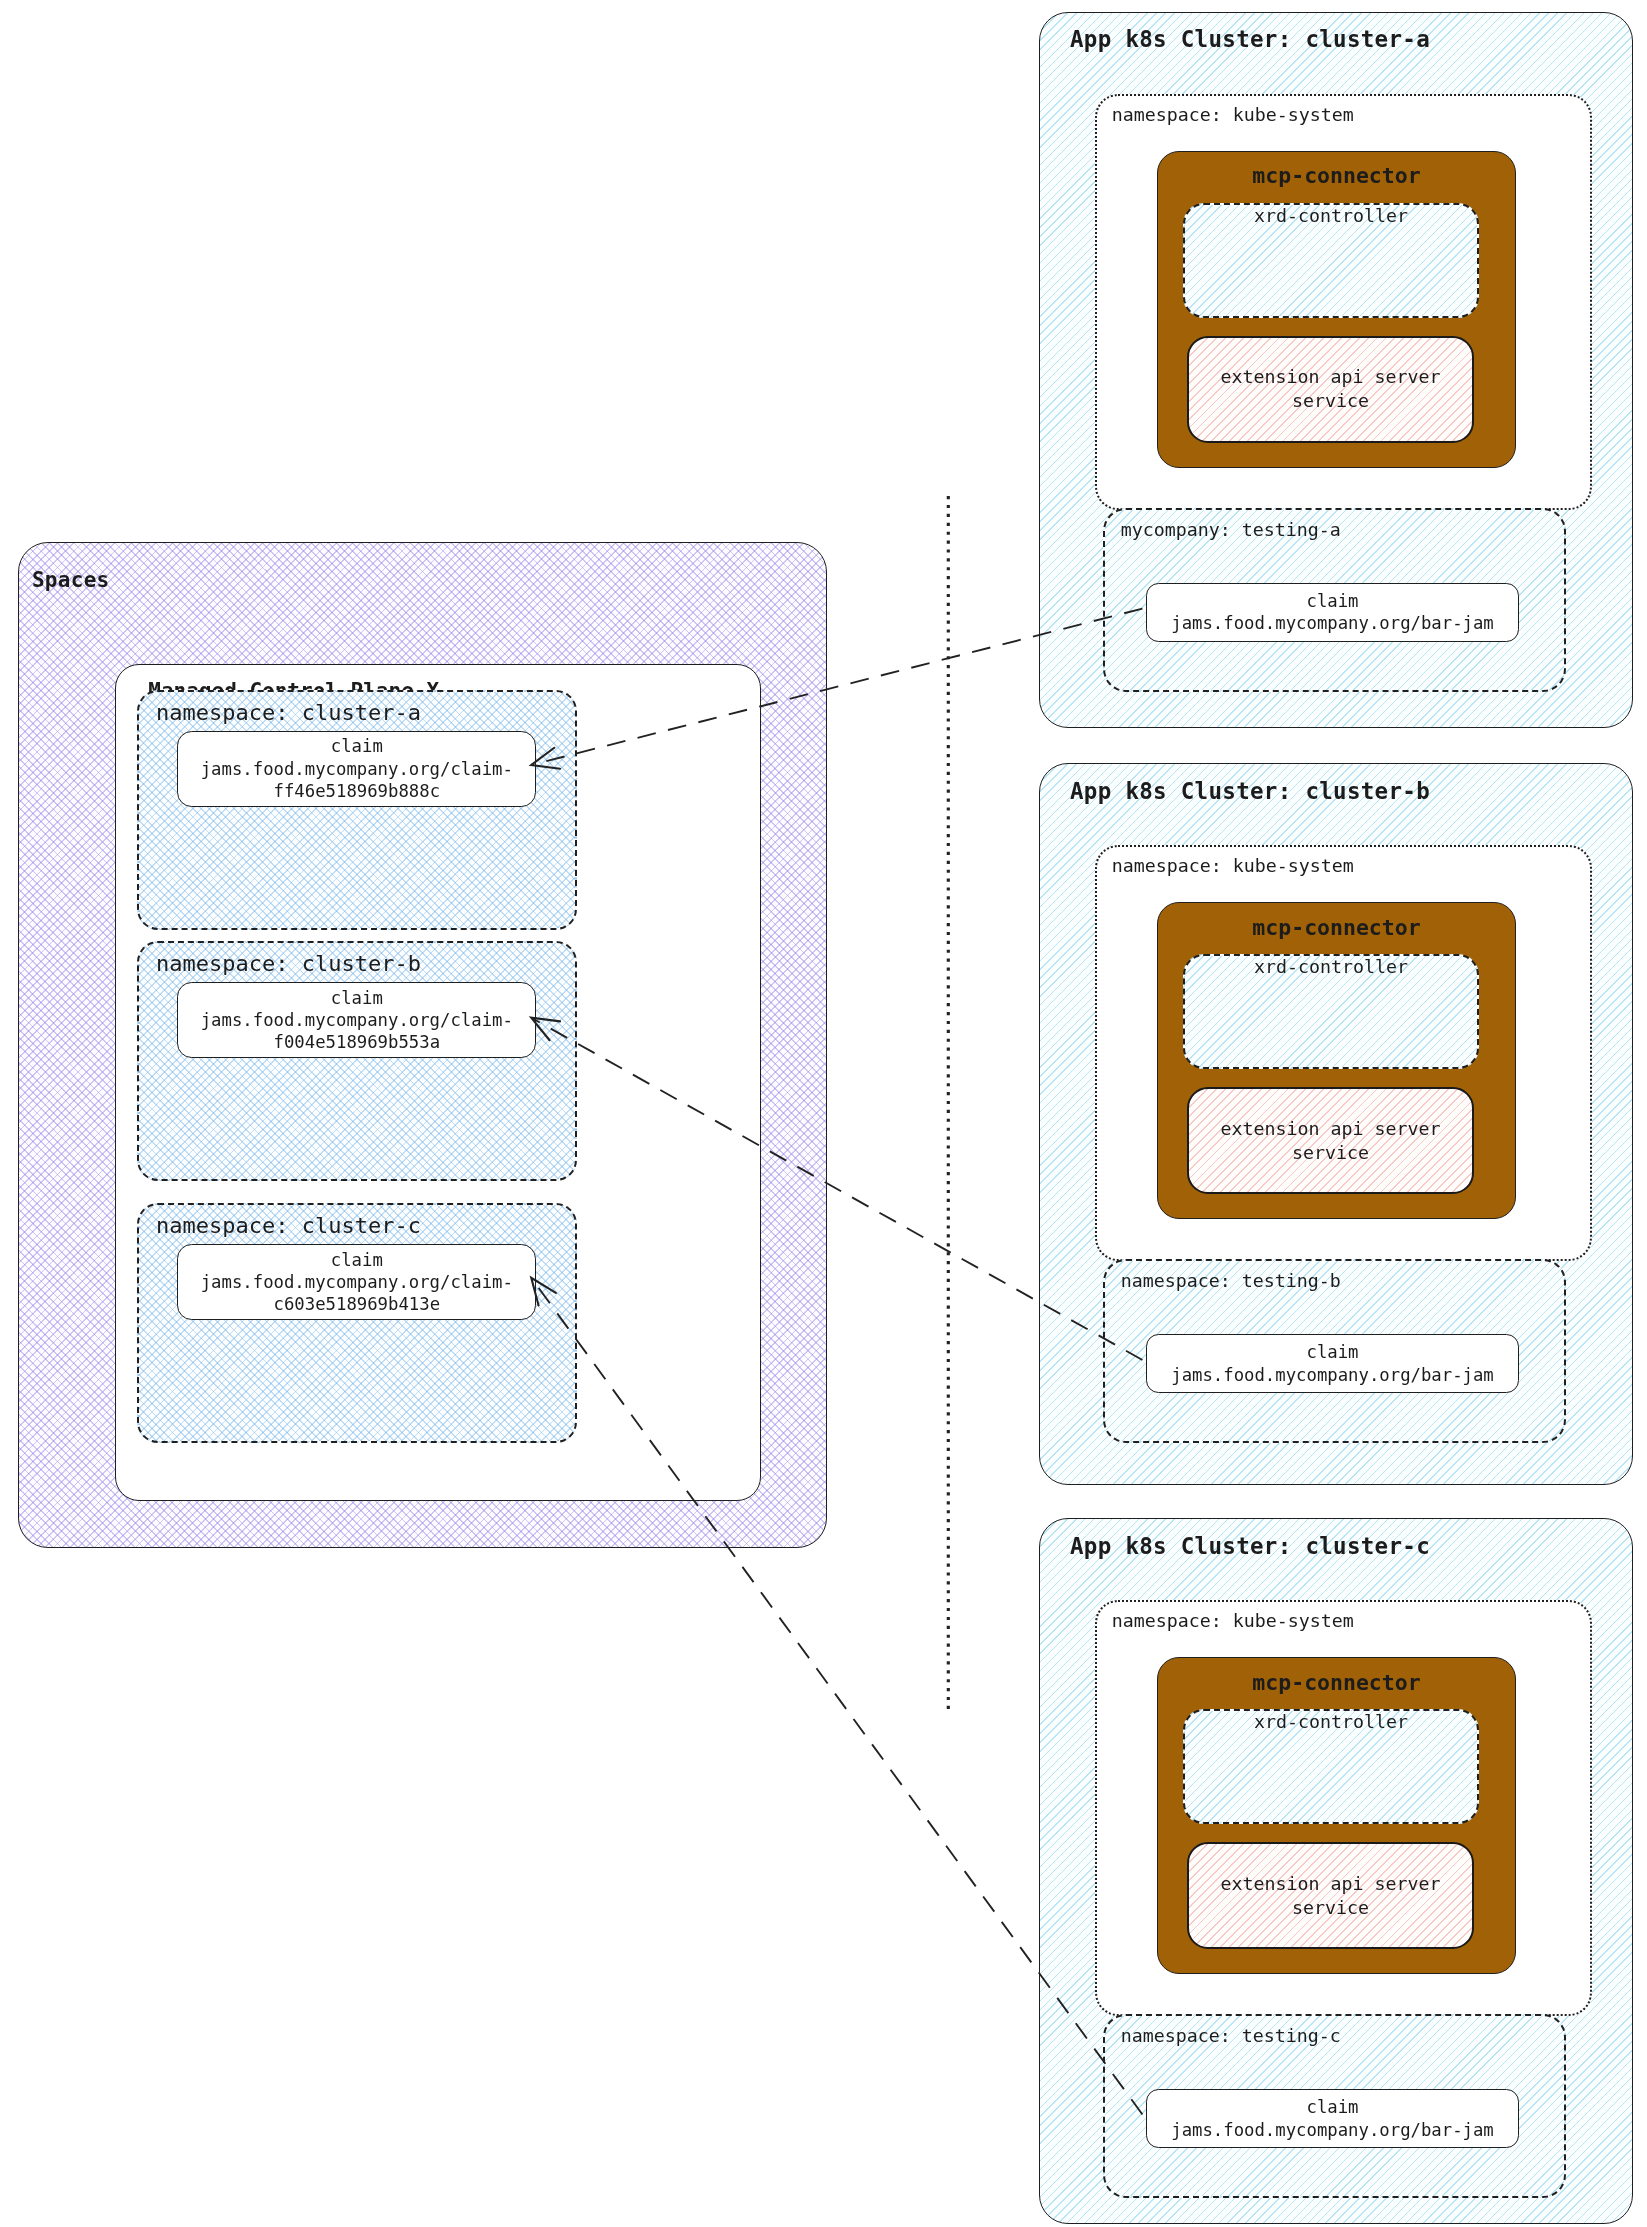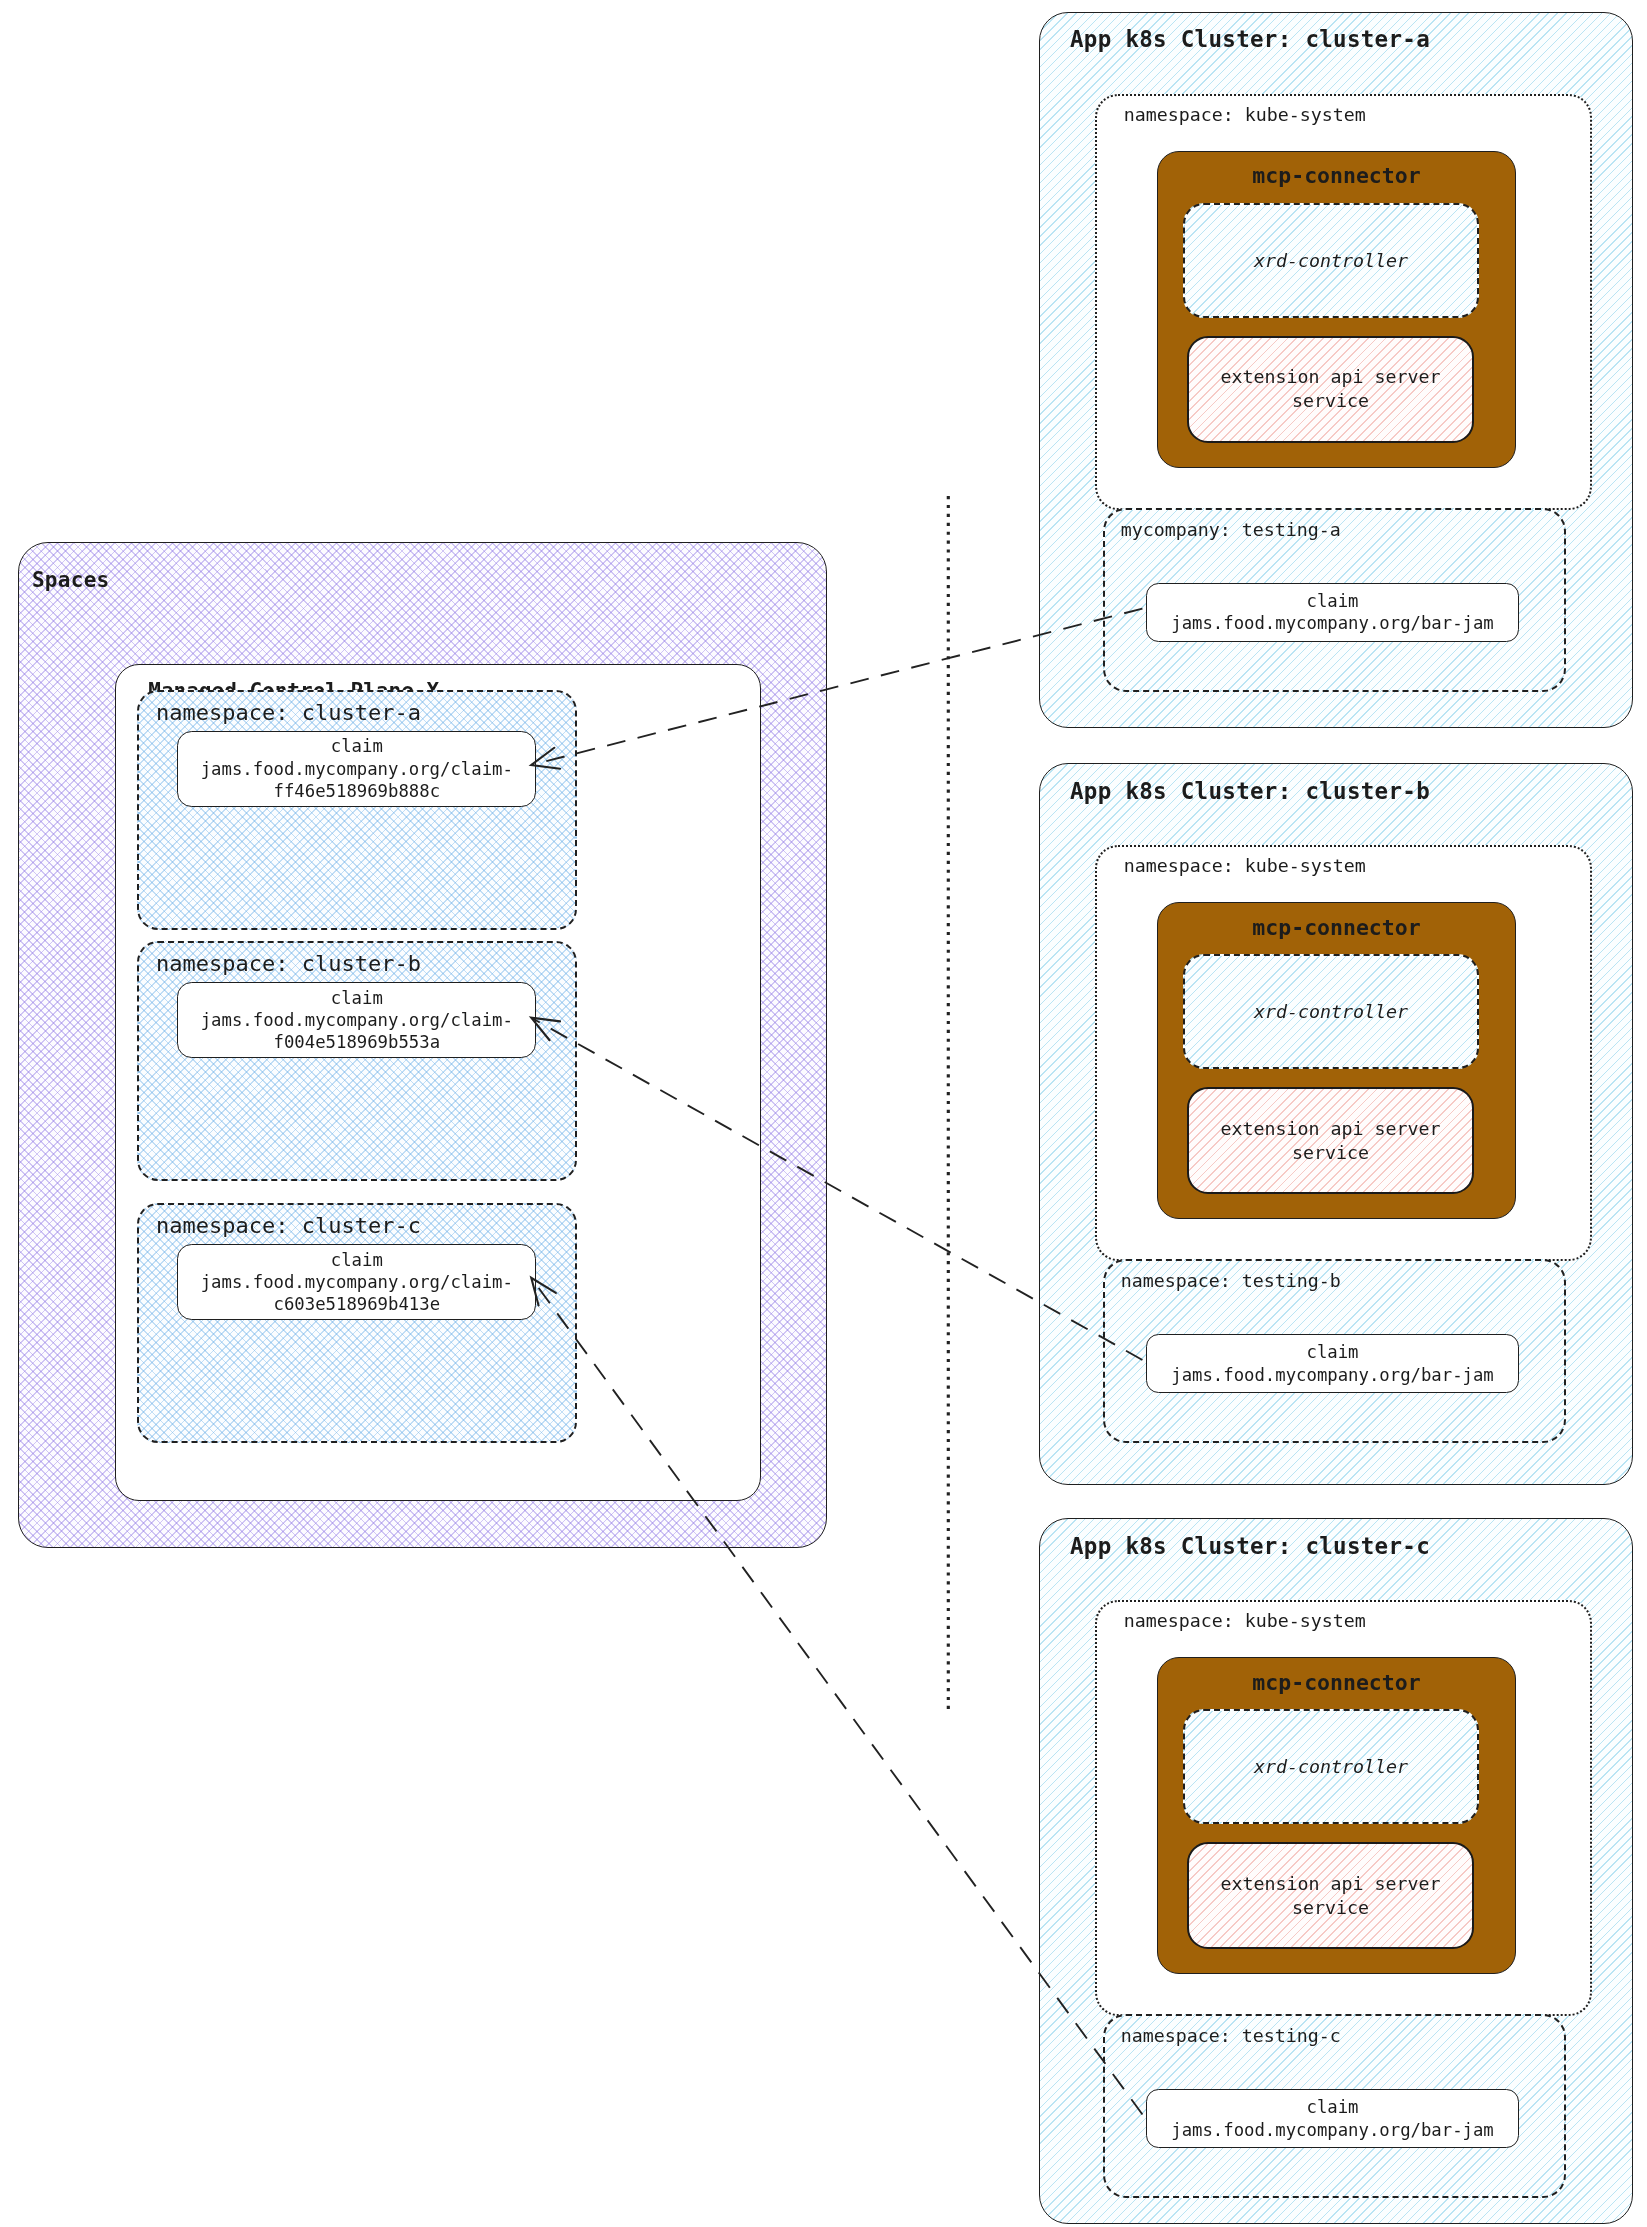--- a/index.html
+++ b/index.html
@@ -79,34 +79,33 @@
   }
   .cluster-a { top: 11.5px;   height: 716px; }
   .cluster-b { top: 763px; height: 722px; }
   .cluster-c { top: 1518px; height: 706px; }
   .cluster-title { left: 30px; top: 13.6px; font-size: 22.5px; font-weight: 600; letter-spacing: 0.3px; }
 
   .kube {
     left: 55px; top: 81px; width: 497px; height: 416px;
     background: #ffffff; border: 2.6px dotted #1f1f1f; border-radius: 23px;
   }
-  .kube-label { left: 14.7px; top: 8.4px; font-size: 18.3px; margin-left: 12px; }
+  .kube-label { left: 14.7px; top: 8.4px; font-size: 18.3px; }
 
   .mcp {
     left: 60px; top: 55px; width: 359px; height: 317px;
     background: #a16207; border: 1.6px solid #1f1f1f; border-radius: 22px;
   }
   .mcp-title { width: 100%; top: 11.5px; text-align: center; font-size: 21.5px; font-weight: 600; }
 
   .xrd {
     left: 25px; top: 51px; width: 296px; height: 115px;
     border: 2.1px dashed #1f1f1f; border-radius: 21px;
-    display: flex; align-items: center; justify-content: center;
+    display: flex; align-items: flex-start; justify-content: center;
     font-size: 18.3px;
-    font-style: italic;
   }
   .ext {
     left: 29px; top: 184px; width: 287px; height: 107px;
     border: 2.9px solid #1a1a1a; border-radius: 21px;
     display: flex; flex-direction: column; align-items: center; justify-content: center;
     font-size: 18.3px; line-height: 1.3; text-align: center;
   }
 
   .testing {
     left: 63px; top: 495px; width: 463px; height: 184px;

